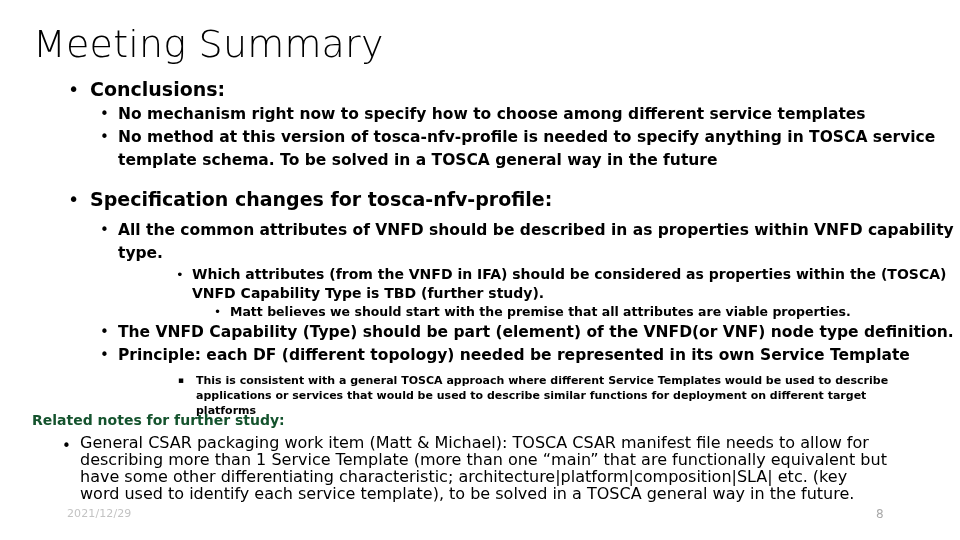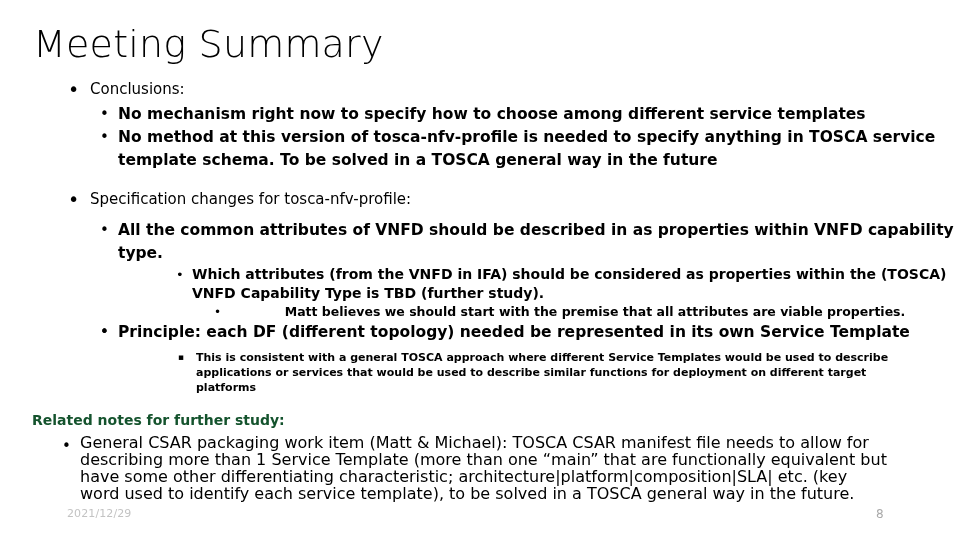--- a/index.html
+++ b/index.html
@@ -67,23 +67,23 @@
     padding-left: 90px;
     margin-bottom: 1px;
   }
   .l1 > li.item > .bullet {
     left: 68px;
     top: 0;
     font-size: 19px;
     line-height: 26px;
   }
   .l1 > li.item > .txt {
-    font-size: 15px;
+    font-size: 19px;
     line-height: 26px;
-    font-weight: 400;
+    font-weight: 700;
   }
 
   
   .l2 > li.item {
     padding-left: 118px;
     margin-bottom: 0px;
   }
   .l2 > li.item > .bullet {
     left: 100px;
     top: 0;
@@ -121,21 +121,20 @@
   .l4 > li.item > .bullet {
     left: 214px;
     top: 0;
     font-size: 12px;
     line-height: 18px;
   }
   .l4 > li.item > .txt {
     font-size: 12.5px;
     line-height: 18px;
     font-weight: 700;
-    text-align: center;
   }
 
   
   .l5 > li.item {
     padding-left: 196px;
     margin-bottom: 0px;
   }
   .l5 > li.item > .bullet {
     left: 178px;
     top: 0;
@@ -265,20 +264,21 @@
     <ul class="lvl l4">
       <li class="item">
         <span class="bullet">•</span>
         <span class="txt">Matt believes we should start with the premise that all attributes are viable properties.</span>
       </li>
     </ul>
 
     <ul class="lvl l2">
       <li class="item">
         <span class="bullet">•</span>
+        <span class="txt">The VNFD Capability (Type) should be part (element) of the VNFD(or VNF) node type definition.</span>
       </li>
       <li class="item">
         <span class="bullet">•</span>
         <span class="txt">Principle: each DF (different topology) needed be represented in its own Service Template</span>
       </li>
     </ul>
 
     <div class="spacer-xs"></div>
 
     <ul class="lvl l5">

